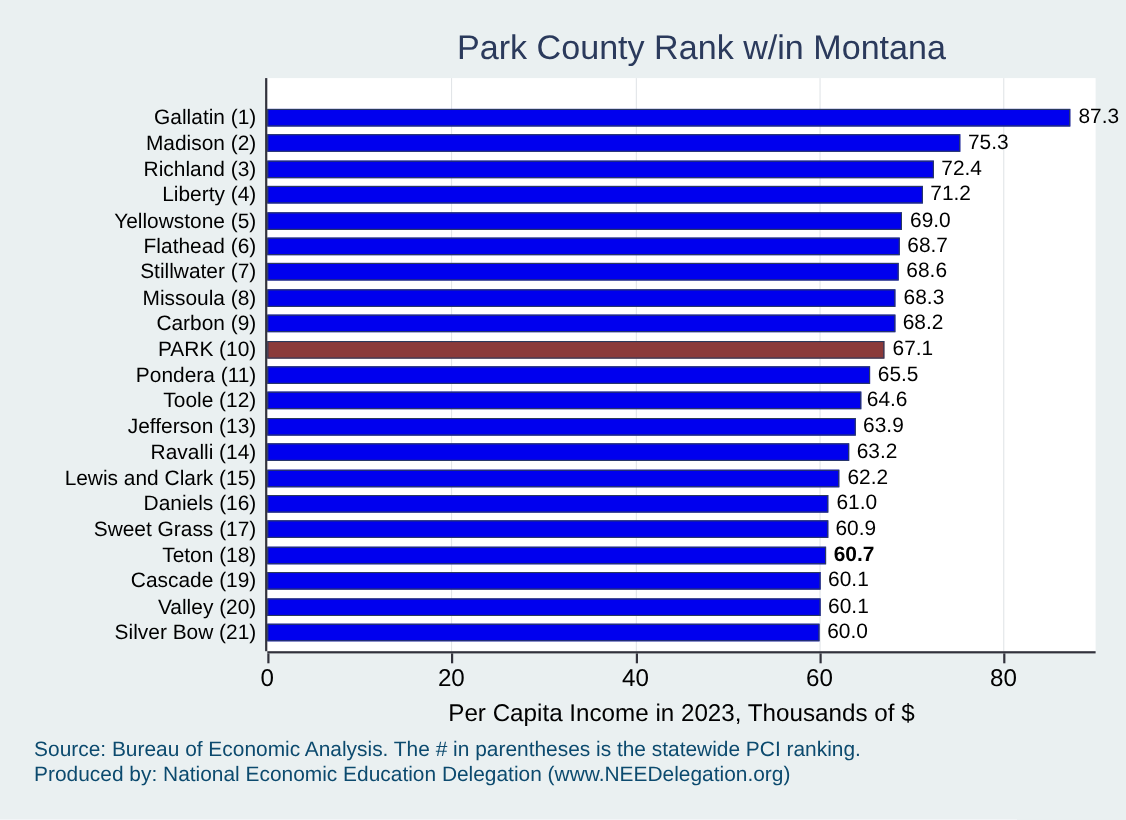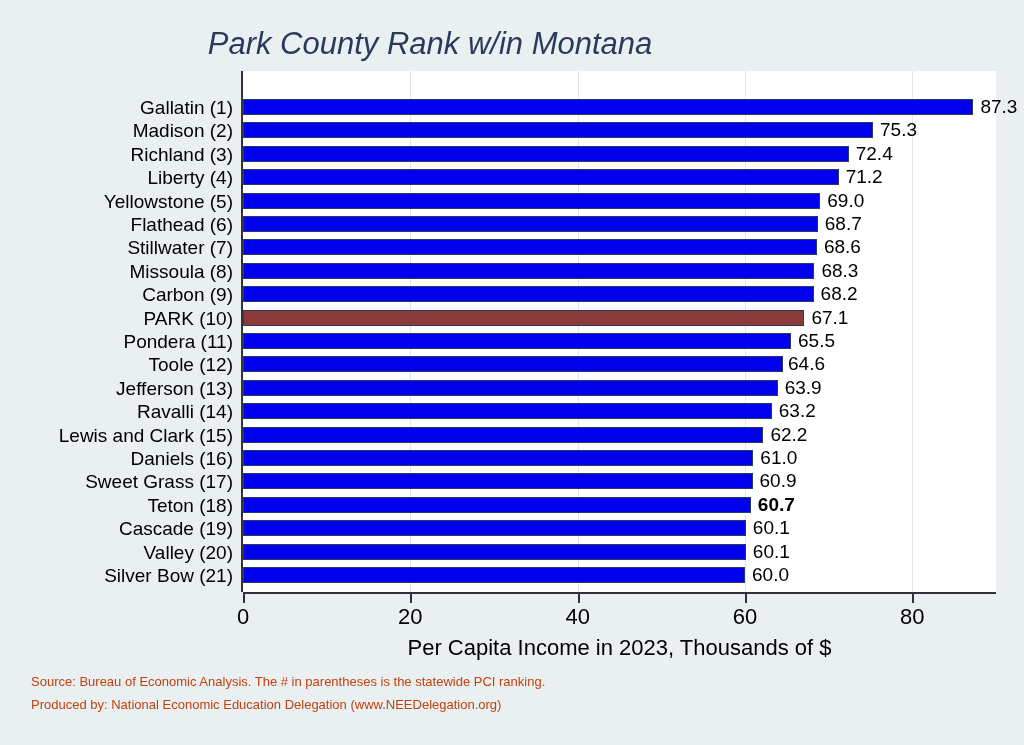--- a/index.html
+++ b/index.html
@@ -22,26 +22,25 @@
     height: 745px;
     background: #eaf0f1;
   }
 
   
   #chart-title {
     position: absolute;
     left: 0;
     top: 26px;
     width: 860px;
-    text-align: center;
+    text-align: right;
     font-size: 31px;
     color: #2b3a5c;
     letter-spacing: 0px;
     white-space: nowrap;
-    font-style: italic;
   }
 
   
   #plot-area {
     position: absolute;
     left: 243px;
     top: 71px;
     width: 753px;
     height: 521px;
     background: #ffffff;
@@ -150,22 +149,22 @@
     font-size: 22px;
     color: #000000;
     white-space: nowrap;
   }
 
   
   #footer {
     position: absolute;
     left: 31px;
     top: 670px;
-    font-size: 13px;
-    color: #c2410c;
+    font-size: 19px;
+    color: #0c4a6e;
     line-height: 23px;
     white-space: nowrap;
   }
   #footer div { white-space: nowrap; }
 </style>
 </head>
 <body>
 
 <div id="figure">
 

